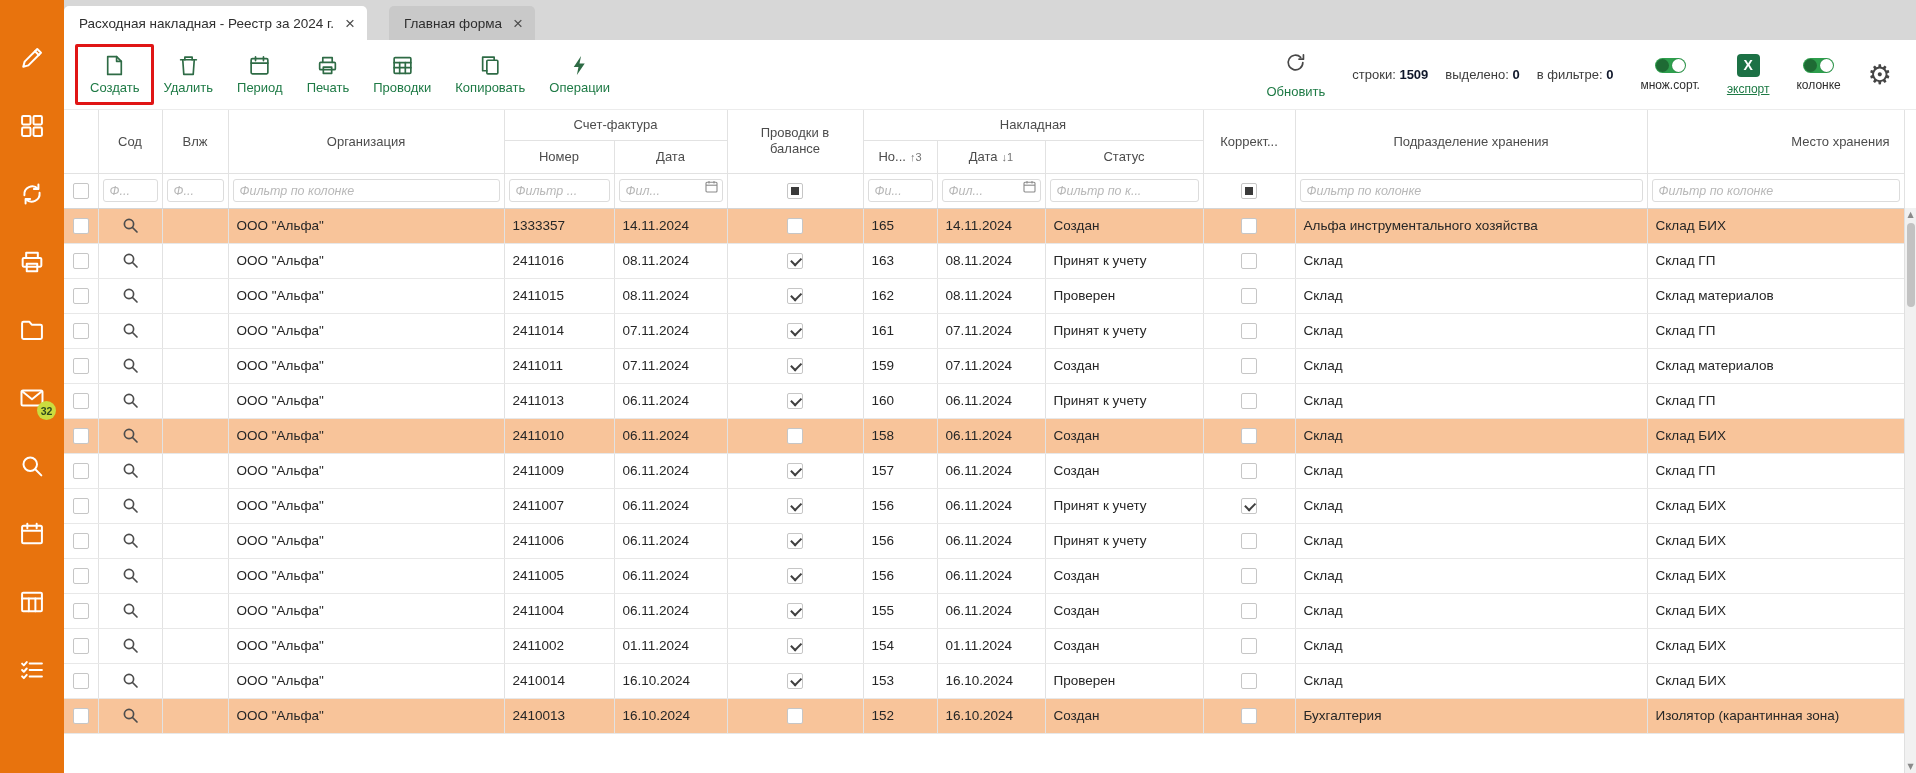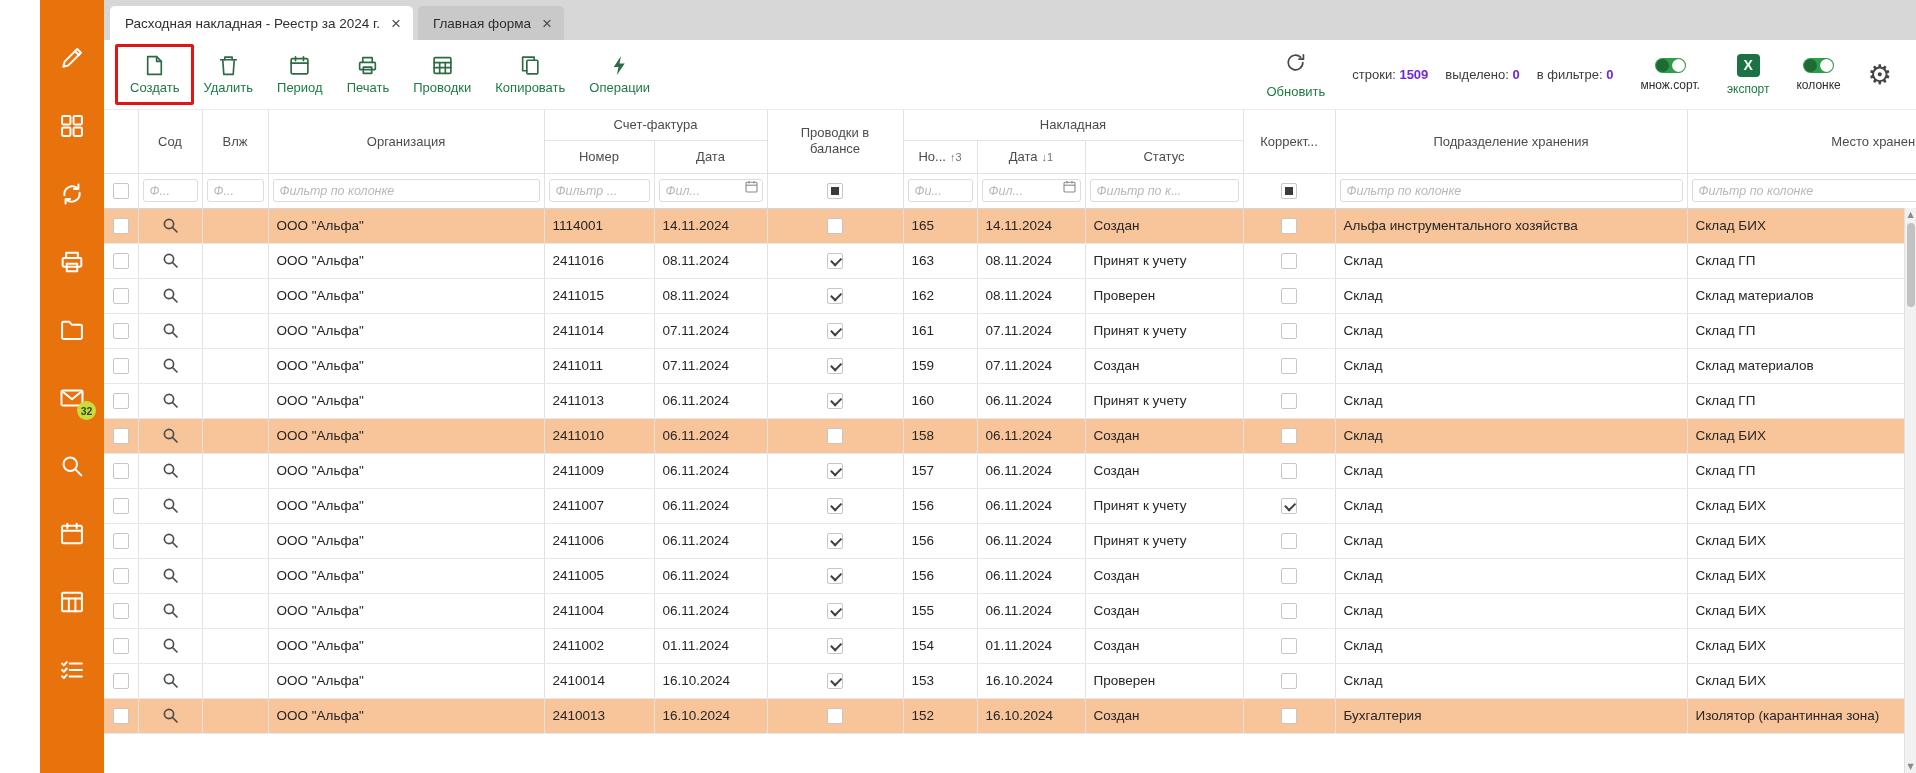--- a/index.html
+++ b/index.html
@@ -2,55 +2,55 @@
 <html><head>
 <meta charset="utf-8">
 <style>
   * { box-sizing: border-box; }
   html, body { margin:0; padding:0; width:1916px; height:773px; overflow:hidden;
     background:#fff; font-family:"Liberation Sans", sans-serif; }
   .app { display:flex; width:1916px; height:773px; }
 
   
   .sidebar { width:64px; background:#E8730D; display:flex; flex-direction:column;
-    align-items:center; padding-top:44px; gap:40px; flex:0 0 64px;margin-left:40px; }
+    align-items:center; padding-top:44px; gap:40px; flex:0 0 64px; }
   .sb-item { width:28px; height:28px; position:relative; cursor:pointer; }
   .sb-item svg { width:28px; height:28px; display:block; }
   .sb-item svg * { stroke:#fff; fill:none; stroke-width:1.7; stroke-linecap:round; stroke-linejoin:round; }
   .sb-badge { position:absolute; right:-10px; bottom:-8px; width:19px; height:19px; border-radius:50%;
     background:#CBDC3F; color:#2E4A1E; font-size:10.5px; font-weight:bold;
     display:flex; align-items:center; justify-content:center; }
 
   .main { flex:1; display:flex; flex-direction:column; min-width:0; }
 
   
-  .tabbar { height:40px; background:#D7D7D7; display:flex; align-items:flex-end; padding-left:6px; gap:5px; flex:0 0 40px;}
+  .tabbar { height:40px; background:#D7D7D7; display:flex; align-items:flex-end; gap:22px; flex:0 0 40px;}
   .tab { height:34px; display:flex; align-items:center; gap:11px; padding:0 12px 0 15px;
     font-size:13.5px; color:#2E2E2E; border-radius:5px 5px 0 0; cursor:pointer; white-space:nowrap; }
   .tab.active { background:#fff; }
   .tab.inactive { background:#C9C9C9; }
   .tab .x { color:#4d4d4d; font-size:17px; line-height:1; cursor:pointer; }
 
   
   .toolbar { height:70px; background:#fff; display:flex; align-items:center;
     padding:0 24px 0 14px; border-bottom:1px solid #ECECEC; flex:0 0 70px; }
   .btn { display:flex; flex-direction:column; align-items:center; gap:3px; padding:7px 12px; cursor:pointer; }
   .btn svg { width:23px; height:23px; }
   .btn svg *, .refresh svg * { stroke:#2E6B45; fill:none; stroke-width:1.6; stroke-linecap:round; stroke-linejoin:round; }
   .refresh svg * { stroke:#474747; }
   .fillg { fill:#2E6B45 !important; stroke:none !important; }
   .btn .lbl, .lbl-green { color:#1E7A45; font-size:13px; }
   .btn.annot { border:3px solid #E01515; margin:-3px; border-radius:2px; }
   .tb-right { margin-left:auto; display:flex; align-items:center; gap:27px; }
   .refresh { display:flex; flex-direction:column; align-items:center; gap:10px; cursor:pointer; }
   .stats { display:flex; gap:17px; font-size:13px; color:#3D3D3D; white-space:nowrap; }
-  .stats b { color:#6d28d9; }
+  .stats b { color:#0f172a; }
   .ctl { display:flex; flex-direction:column; align-items:center; gap:5px; cursor:pointer; }
   .ctl-lbl { font-size:12px; color:#2E2E2E; }
-  .ctl-lbl.green { color:#1E7A45; }
+  .ctl-lbl.green { color:#1E7A45;text-decoration:underline; }
   .toggle { width:31px; height:15px; border-radius:8px; background:#2E9E4D; position:relative; display:inline-block; }
   .toggle::before { content:""; position:absolute; left:1px; top:1px; width:13px; height:13px;
     background:#1E6B34; border-radius:50%; }
   .toggle::after { content:""; position:absolute; right:1px; top:1px; width:13px; height:13px;
     background:#fff; border-radius:50%; box-shadow:0 0 1px rgba(0,0,0,.4); }
   .xls { width:23px; height:23px; background:#1C7145; color:#fff; border-radius:4px; font-weight:bold;
     font-size:14px; display:flex; align-items:center; justify-content:center; }
   .gear { font-family:"DejaVu Sans", sans-serif; font-size:27px; color:#454545; line-height:1; cursor:pointer; }
 
   
@@ -351,21 +351,21 @@
         </thead>
         <tbody id="grid-body">
             <tr class="hl">
     <td class="cbcell"><span class="cb"></span></td>
     <td class="magcell"><svg class="mag" viewBox="0 0 17 17">
                   <circle cx="7" cy="7" r="4.6"></circle>
                   <path d="M10.5 10.5L15 15"></path>
                 </svg></td>
     <td></td>
     <td class="t">ООО "Альфа"</td>
-    <td class="t">1114001</td>
+    <td class="t">1333357</td>
     <td class="t">14.11.2024</td>
     <td class="cbcell"><span class="cb posted"></span></td>
     <td class="t">165</td>
     <td class="t">14.11.2024</td>
     <td class="t">Создан</td>
     <td class="cbcell"><span class="cb corr"></span></td>
     <td class="t">Альфа инструментального хозяйства</td>
     <td class="t">Склад БИХ</td>
   </tr>
             <tr>

